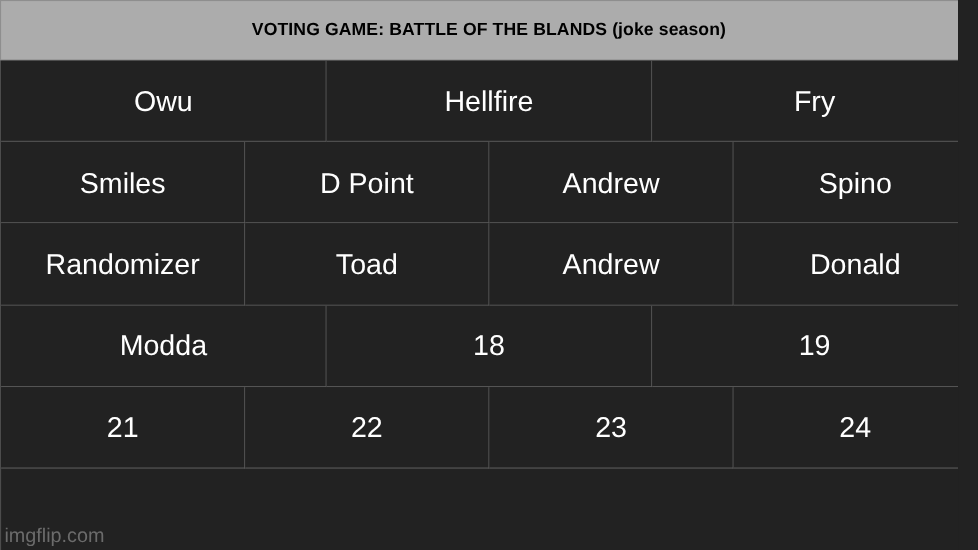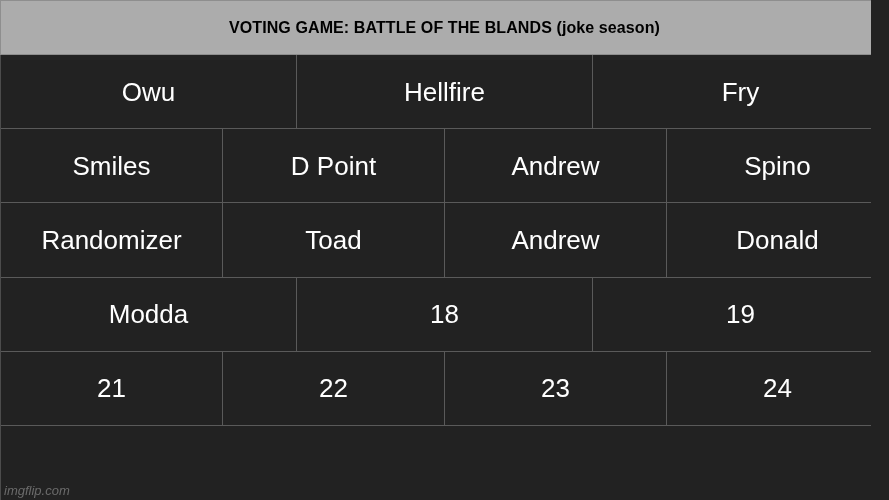--- a/index.html
+++ b/index.html
@@ -93,26 +93,25 @@
     text-align: center;
     white-space: nowrap;
   }
 
   
   .watermark {
     position: absolute;
     left: 4px;
     bottom: 2px;
     font-family: "Liberation Sans", sans-serif;
-    font-size: 13px;
+    font-size: 18px;
     color: #6f6f6f;
     opacity: 0.95;
     pointer-events: none;
     white-space: nowrap;
-    font-style: italic;
   }
 </style>
 </head>
 <body>
 
 <div id="meme">
 
   <div class="title-bar">
     <div class="title-text">VOTING GAME: BATTLE OF THE BLANDS (joke season)</div>
   </div>

